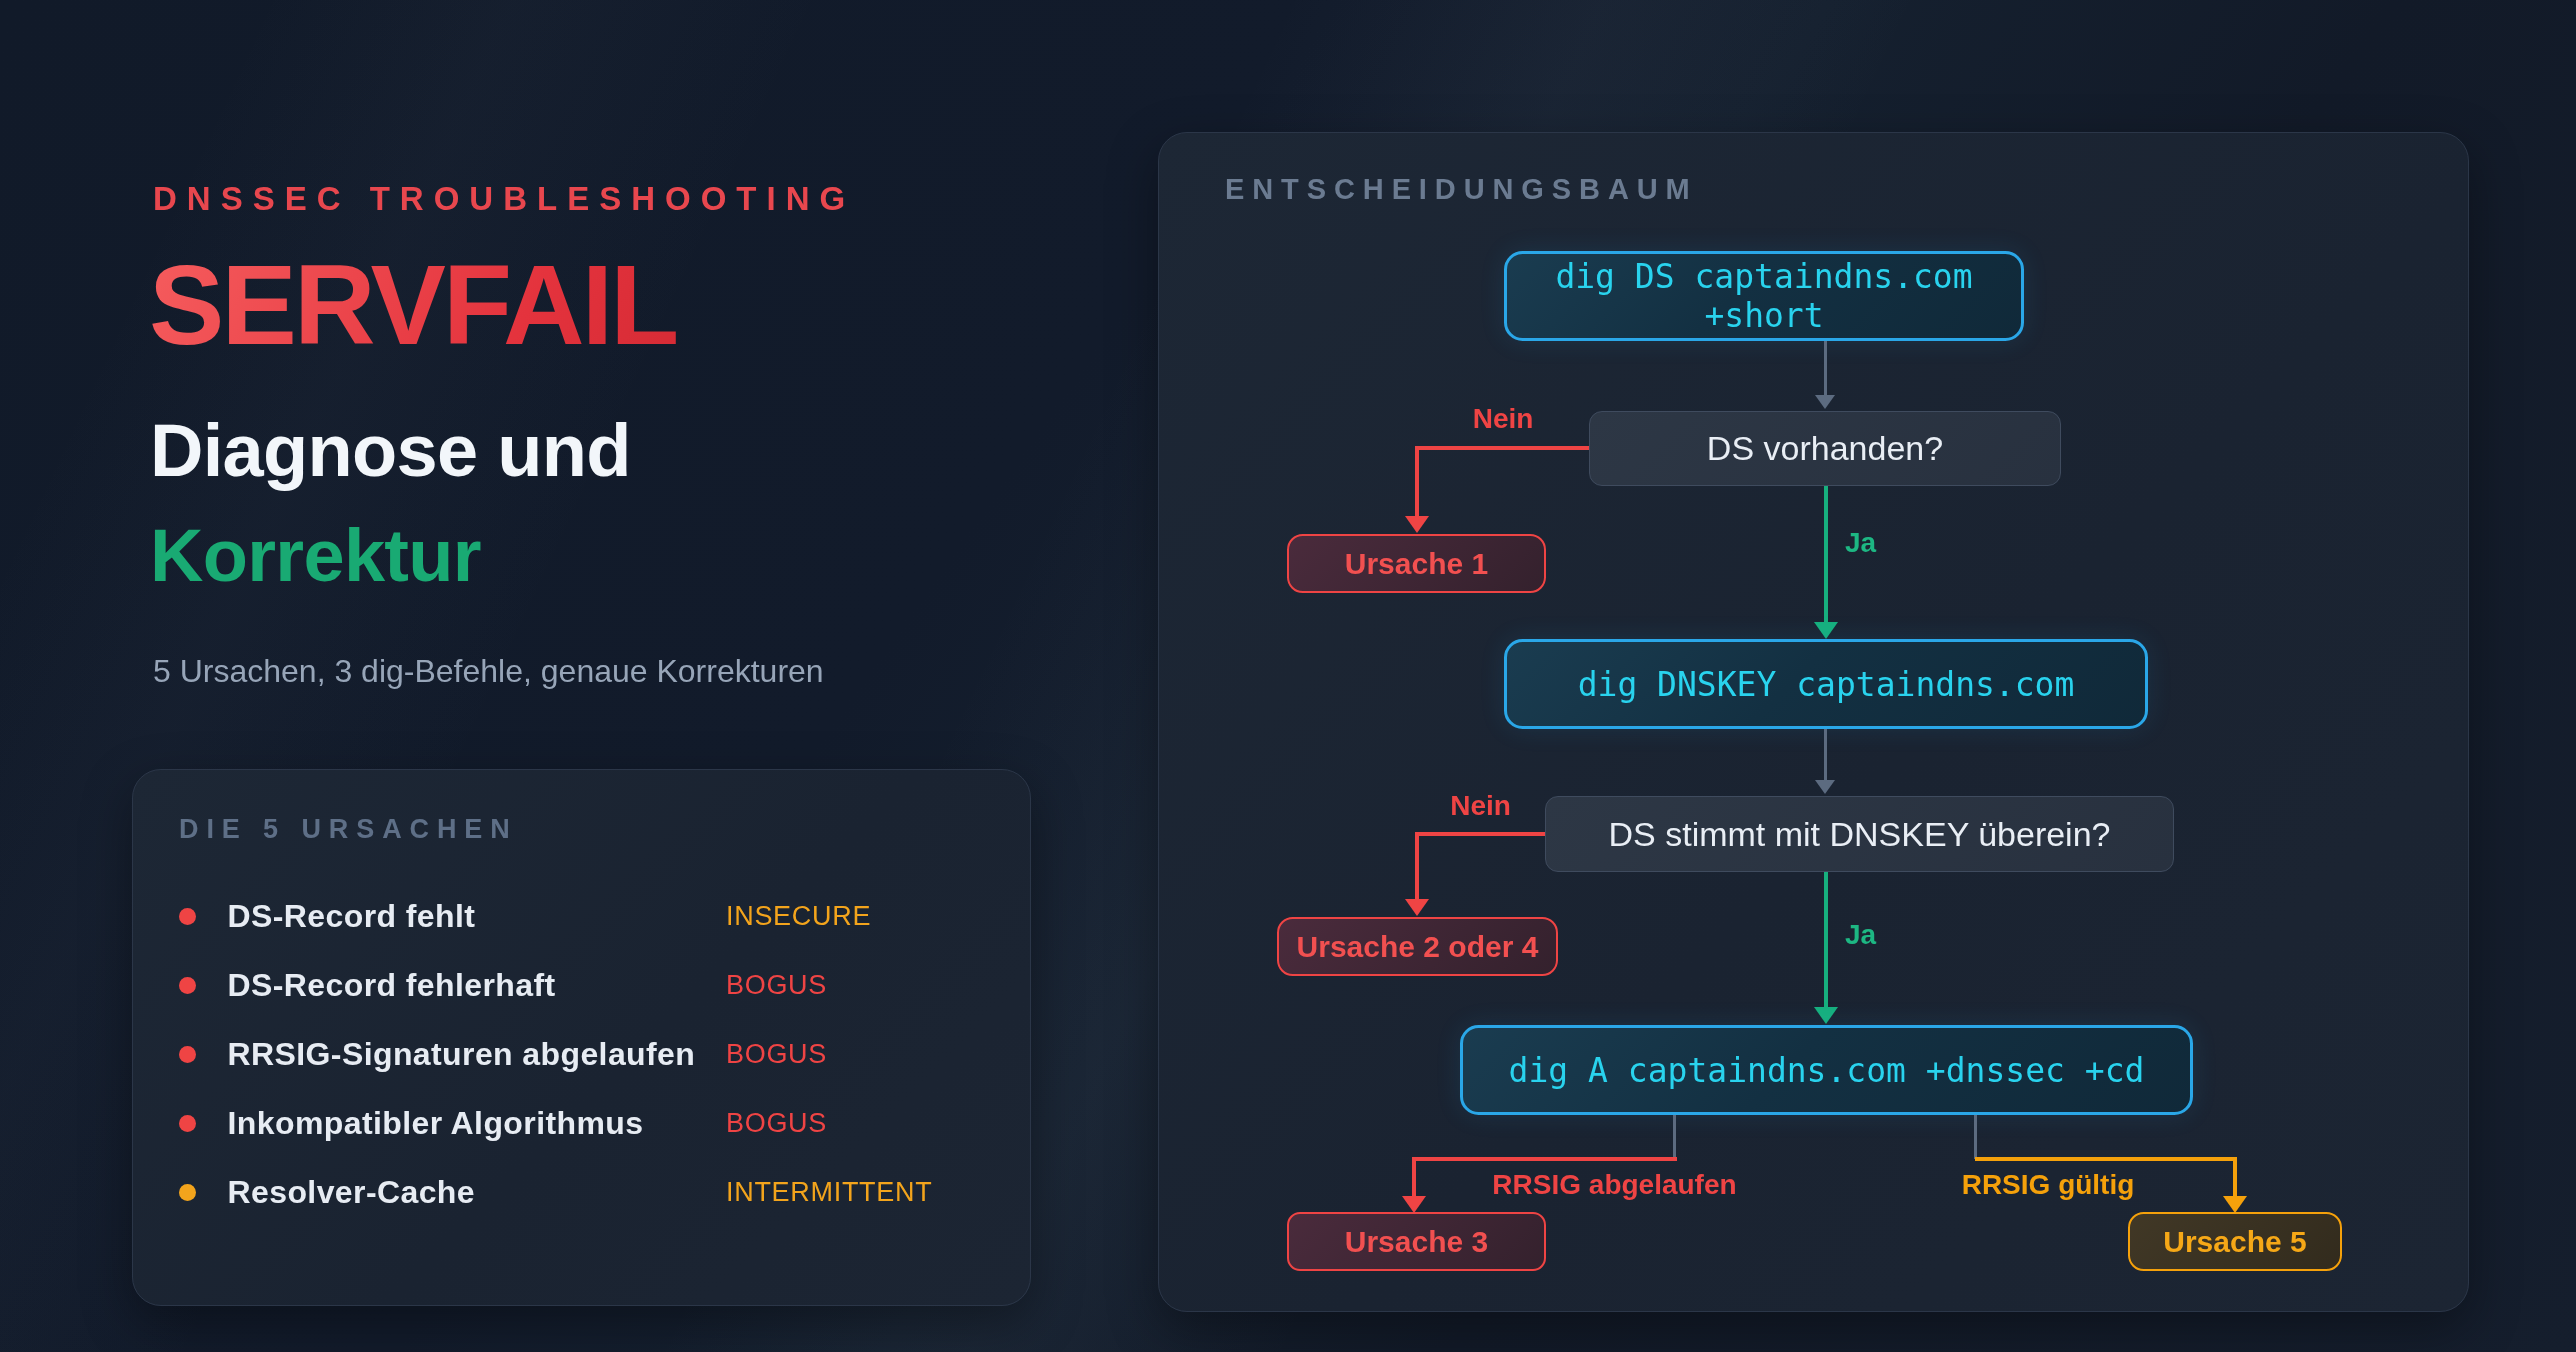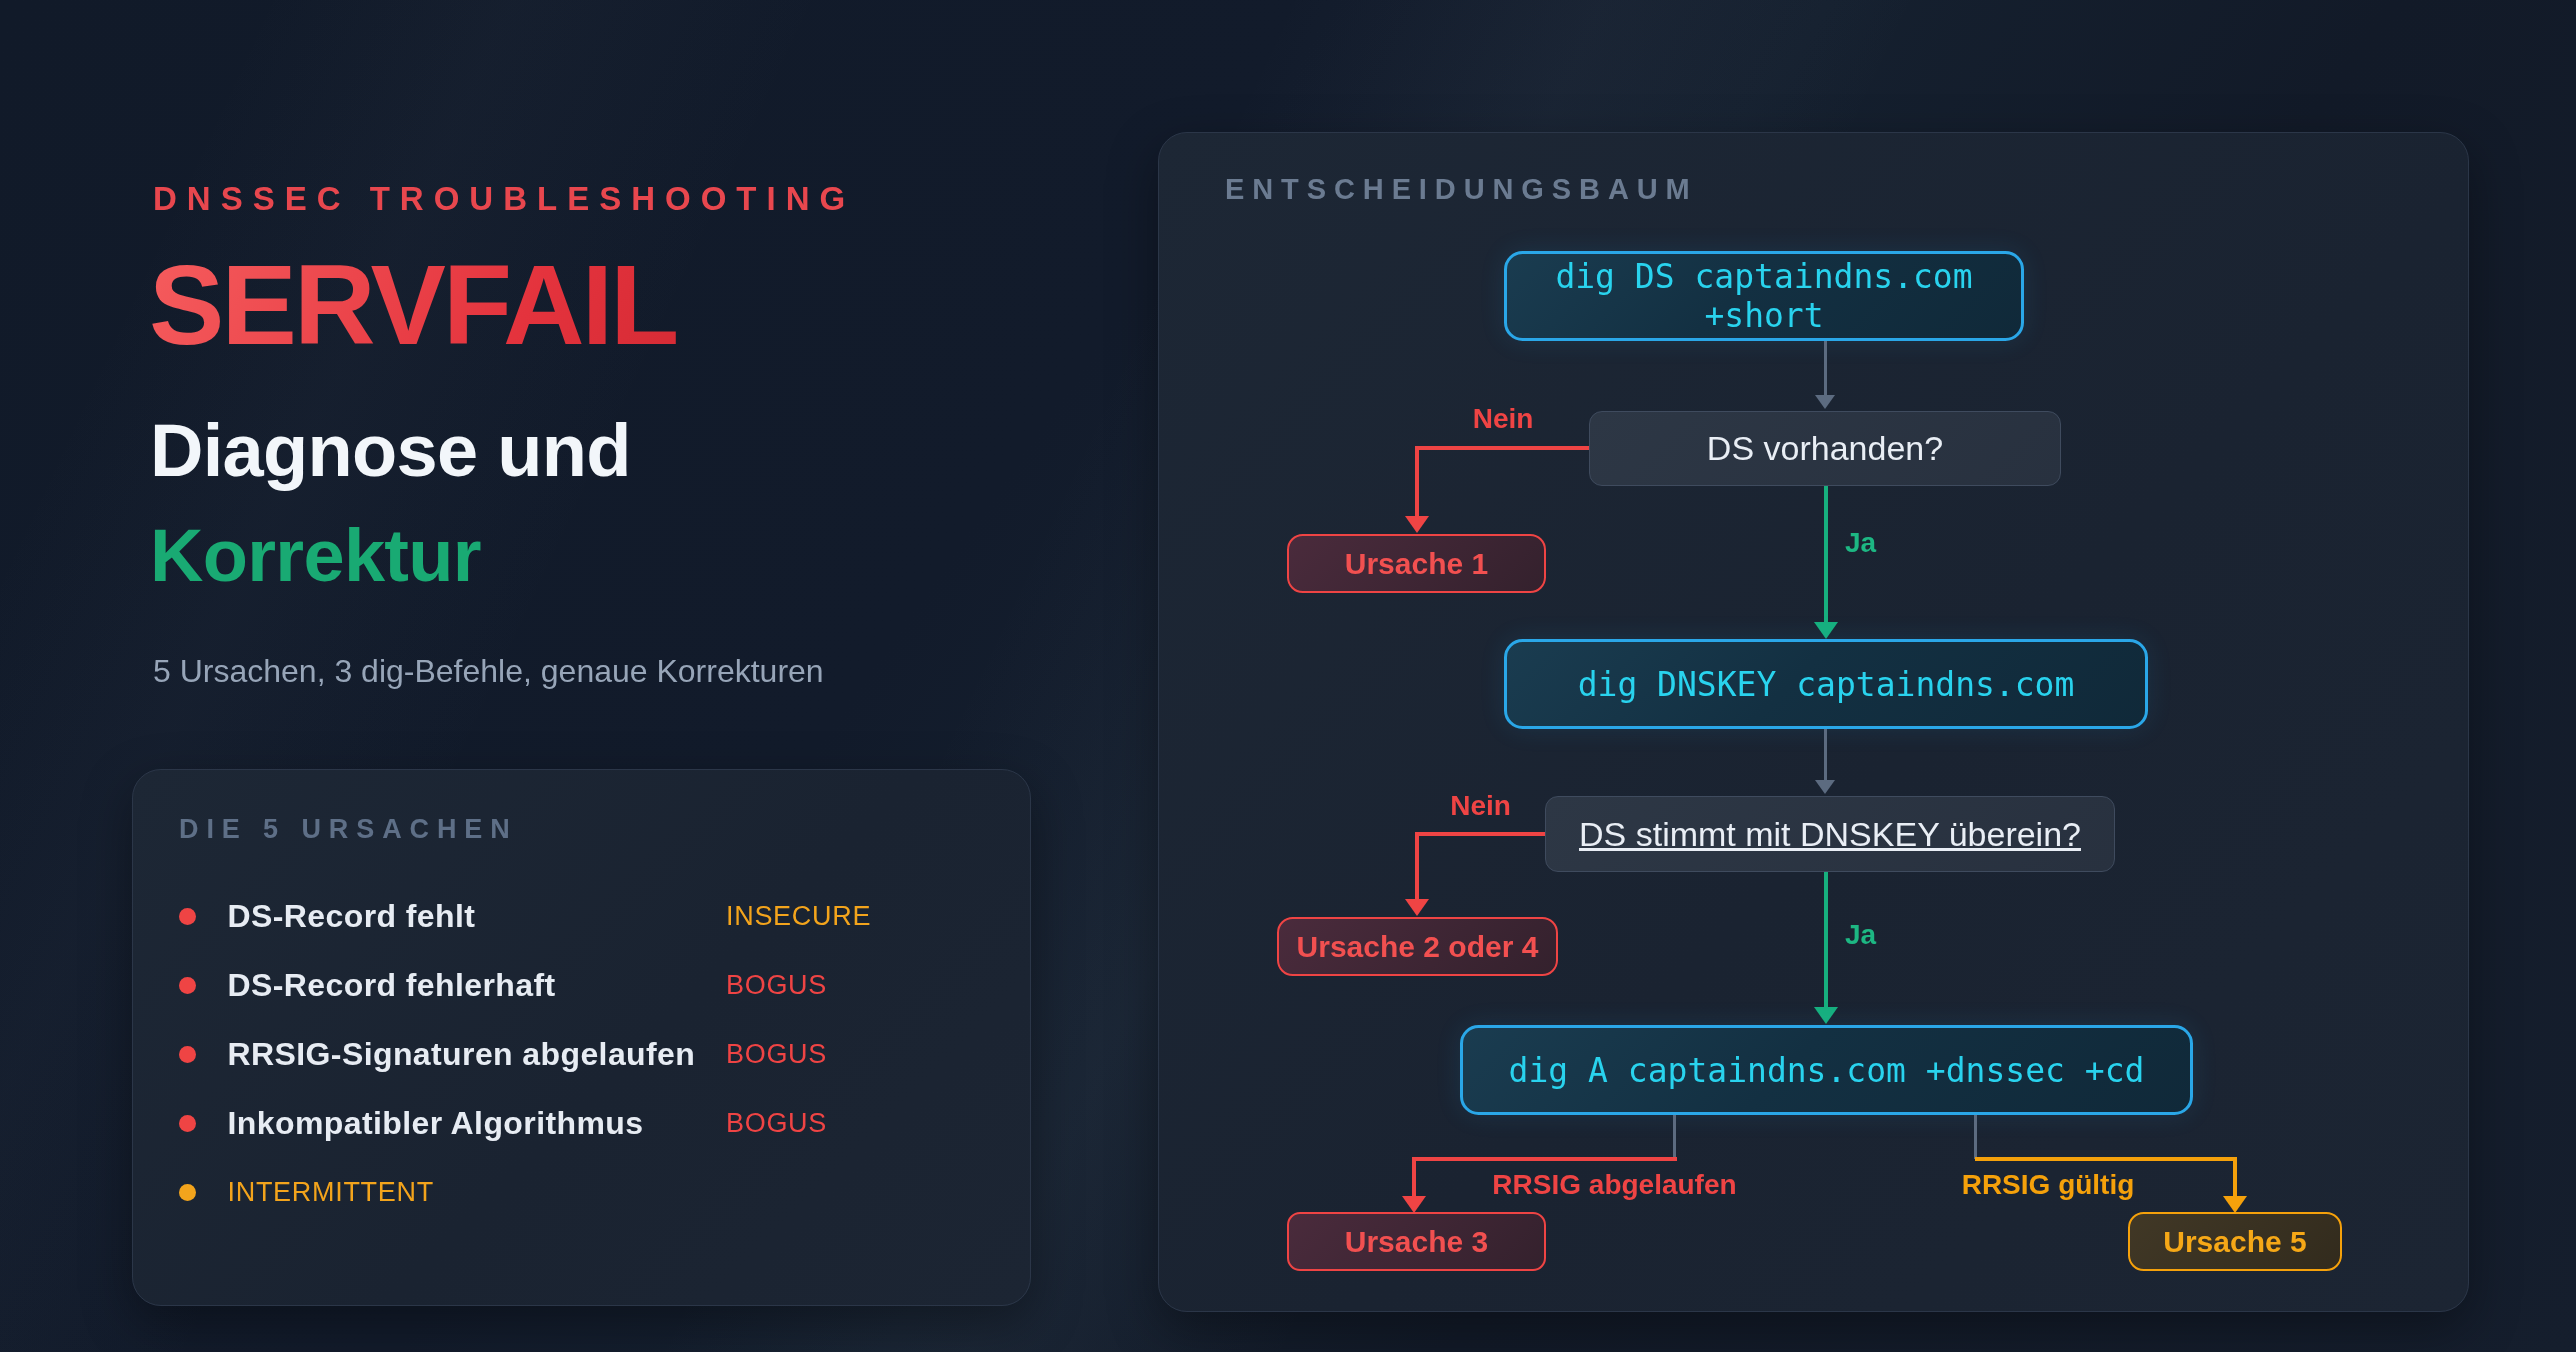--- a/index.html
+++ b/index.html
@@ -125,20 +125,21 @@
         <span class="cause-label">RRSIG-Signaturen abgelaufen</span>
         <span class="cause-status red">BOGUS</span>
       </li>
       <li class="cause-row">
         <span class="dot red"></span>
         <span class="cause-label">Inkompatibler Algorithmus</span>
         <span class="cause-status red">BOGUS</span>
       </li>
       <li class="cause-row">
         <span class="dot amber"></span>
+        <span class="cause-label">Resolver-Cache</span>
         <span class="cause-status amber">INTERMITTENT</span>
       </li>
     </ul>
   </section>
 
   <section class="card tree-card">
     <div class="card-header">ENTSCHEIDUNGSBAUM</div>
 
     <div class="node cmd" style="left:345px;top:118px;width:520px;height:90px;">dig DS captaindns.com +short</div>
 
@@ -155,21 +156,21 @@
 
     <div class="line green" style="left:665px;top:353px;width:3.6px;height:137px;"></div>
     <div class="head green" style="left:655px;top:489px;"></div>
     <div class="branch-label yes" style="left:686px;top:394px;width:86px;text-align:left;">Ja</div>
 
     <div class="node cmd" style="left:345px;top:506px;width:644px;height:90px;">dig DNSKEY captaindns.com</div>
 
     <div class="line gray" style="left:665px;top:596px;width:2.9px;height:52px;"></div>
     <div class="head gray" style="left:656px;top:647px;"></div>
 
-    <div class="node question" style="left:386px;top:663px;width:570px;height:76px;text-decoration:underline;">DS stimmt mit DNSKEY überein?</div>
+    <div class="node question" style="left:386px;top:663px;width:629px;height:76px;">DS stimmt mit DNSKEY überein?</div>
 
     <div class="branch-label no" style="left:258px;top:657px;width:127px;">Nein</div>
     <div class="line red" style="left:256px;top:699px;width:130px;height:4.3px;"></div>
     <div class="line red" style="left:256px;top:699px;width:4.3px;height:69px;"></div>
     <div class="head red" style="left:246px;top:766px;"></div>
     <div class="node cause-red" style="left:118px;top:784px;width:281px;height:59px;">Ursache 2 oder 4</div>
 
     <div class="line green" style="left:665px;top:739px;width:3.6px;height:137px;"></div>
     <div class="head green" style="left:655px;top:874px;"></div>
     <div class="branch-label yes" style="left:686px;top:786px;width:86px;text-align:left;">Ja</div>

